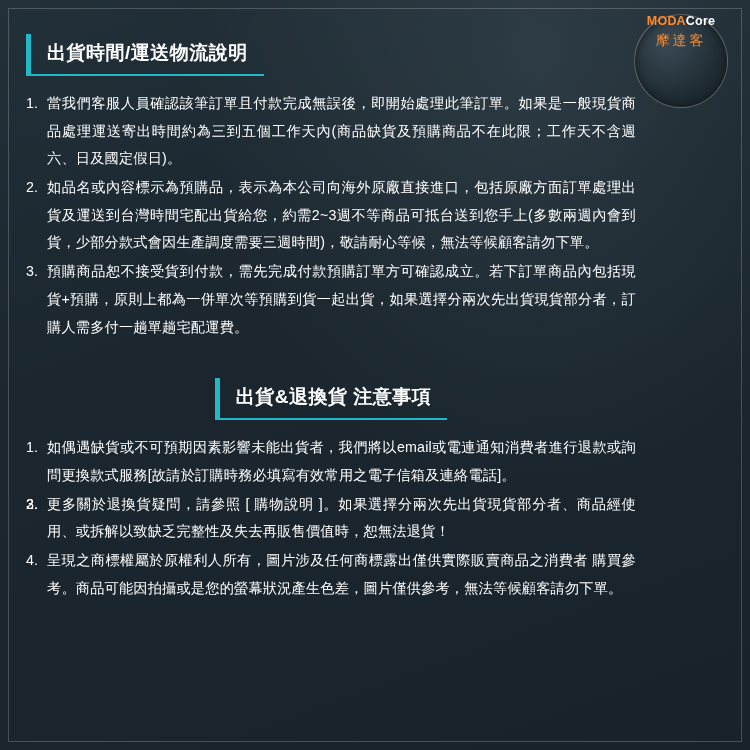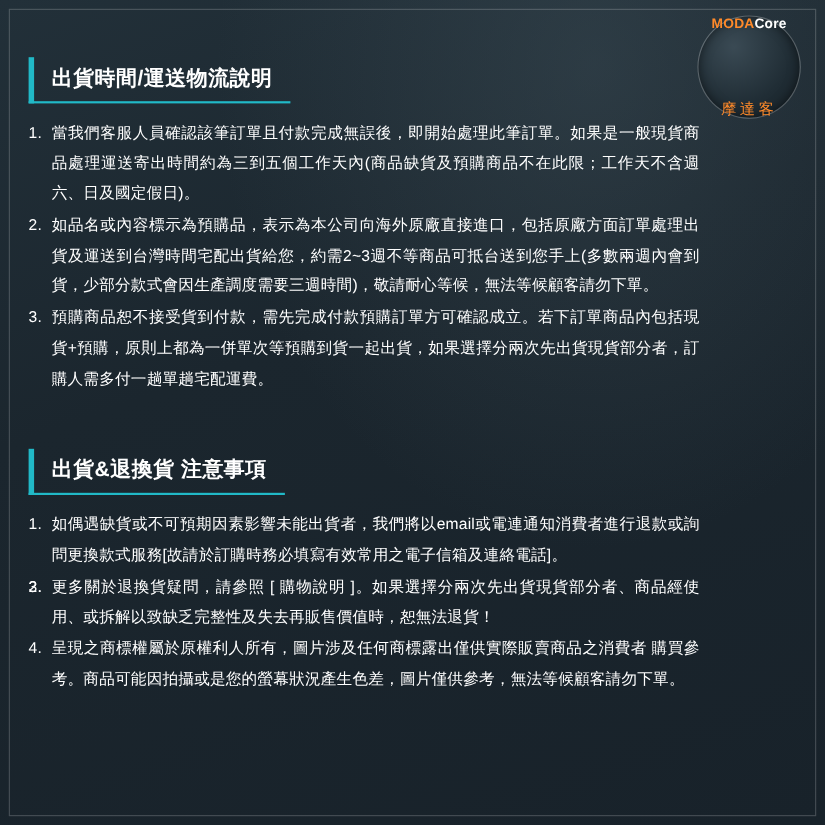--- a/index.html
+++ b/index.html
@@ -48,21 +48,21 @@
     width: 92px;
     height: 92px;
     border-radius: 50%;
     background: radial-gradient(circle at 35% 30%, #3a4a54 0%, #202d35 60%, #162026 100%);
     border: 1px solid rgba(255,255,255,0.25);
     box-shadow: 0 0 10px rgba(0,0,0,0.5) inset;
     z-index: 4;
     display: flex;
     flex-direction: column;
     align-items: center;
-    justify-content: space-between;
+    justify-content: flex-start;
     line-height: 1.05;
   }
   .logo .brand-en {
     font-size: 12.5px;
     letter-spacing: 0.2px;
     white-space: nowrap;
   }
   .logo .brand-en .moda {
     color: #ff8a2a;
     font-weight: bold;
@@ -81,21 +81,21 @@
   }
 
   .content {
     position: absolute;
     left: 0;
     top: 0;
     width: 662px;
     height: 750px;
     z-index: 3;
     box-sizing: border-box;
-    padding: 52px 26px 10px 26px;
+    padding: 34px 26px 10px 26px;
   }
 
   .section-title {
     display: inline-block;
     position: relative;
     color: #ffffff;
     font-size: 19px;
     font-weight: bold;
     letter-spacing: 0.5px;
     padding: 6px 16px 8px 16px;
@@ -122,21 +122,22 @@
   ol.list li .num {
     position: absolute;
     left: 0;
     top: 0;
     font-size: 14.2px;
   }
   .block-gap {
     height: 34px;
   }
   .sec2-title-wrap {
-    margin-top: 14px;
+    margin-top: 2px;
+    text-align: center;
   }
 </style>
 </head>
 <body>
 
 <div class="page">
   <div class="inner"></div>
 
   <div class="logo">
     <div class="brand-en">

